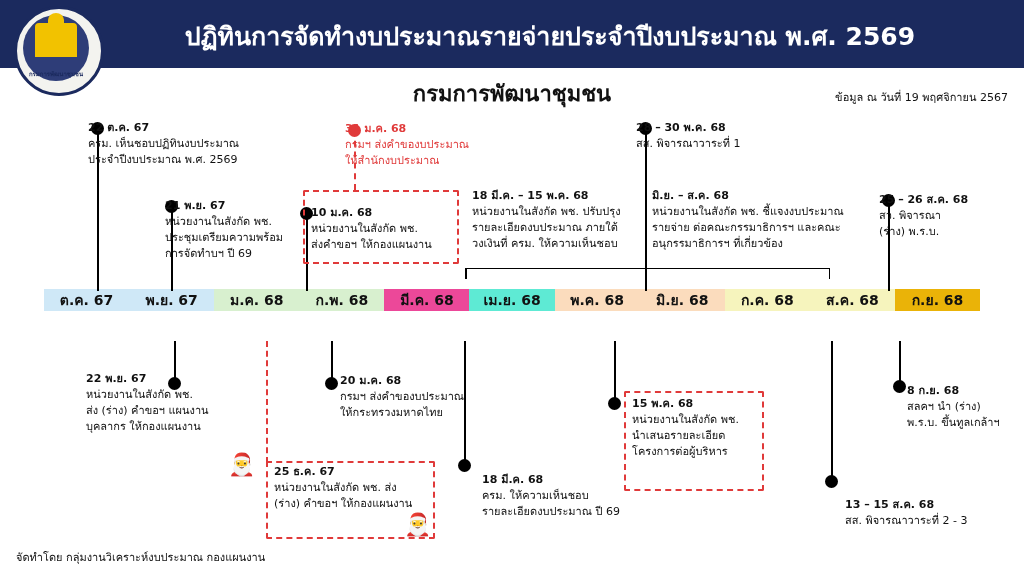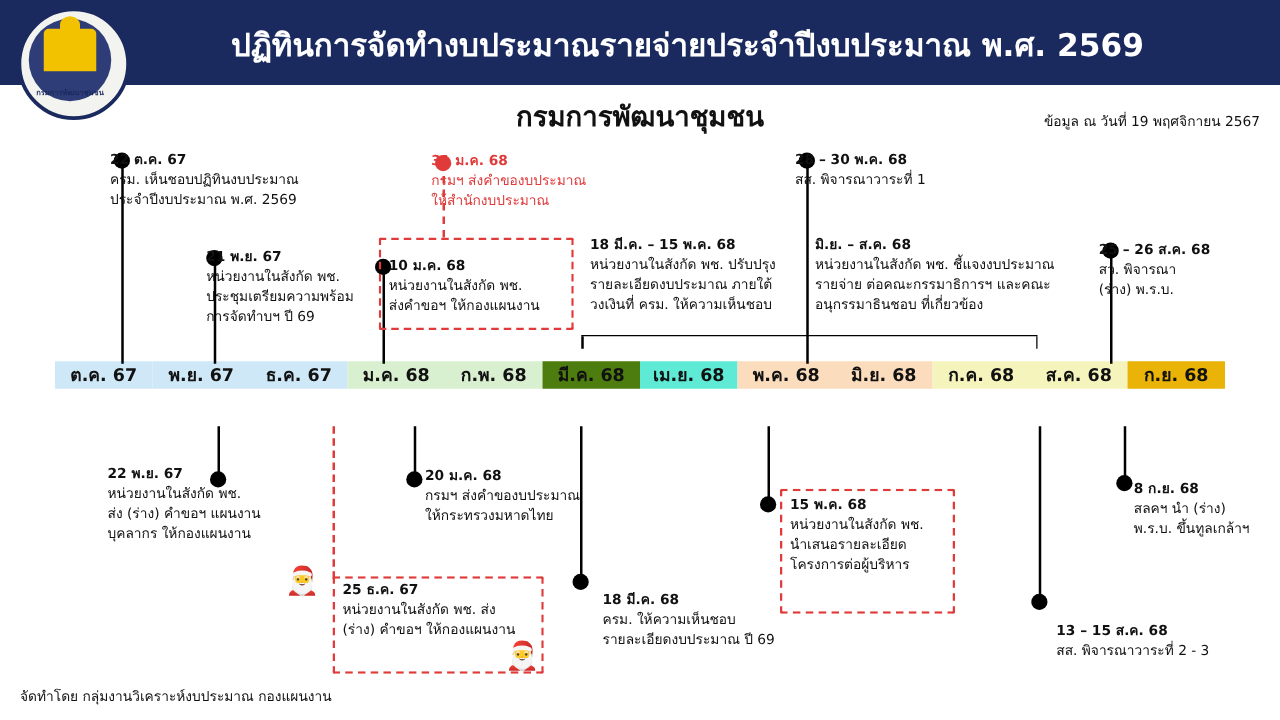--- a/index.html
+++ b/index.html
@@ -87,24 +87,23 @@
 </div>
 
 <div class="header-title">ปฏิทินการจัดทำงบประมาณรายจ่ายประจำปีงบประมาณ พ.ศ. 2569</div>
 <div class="subtitle">กรมการพัฒนาชุมชน</div>
 <div class="asof">ข้อมูล ณ วันที่ 19 พฤศจิกายน 2567</div>
 <div class="footer-note">จัดทำโดย กลุ่มงานวิเคราะห์งบประมาณ กองแผนงาน</div>
 
 <div class="bar" id="timeline-bar">
     <div class="month" style="background: rgb(207, 232, 247);">ต.ค. 67</div>
     <div class="month" style="background: rgb(207, 232, 247);">พ.ย. 67</div>
-    <div class="month" style="background: rgb(207, 232, 247);">ธ.ค. 67</div>
     <div class="month" style="background: rgb(216, 240, 207);">ม.ค. 68</div>
     <div class="month" style="background: rgb(216, 240, 207);">ก.พ. 68</div>
-    <div class="month" style="background: #4d7c0f;">มี.ค. 68</div>
+    <div class="month" style="background: #ec4899;">มี.ค. 68</div>
     <div class="month" style="background: #5eead4;">เม.ย. 68</div>
     <div class="month" style="background: rgb(251, 220, 189);">พ.ค. 68</div>
     <div class="month" style="background: rgb(251, 220, 189);">มิ.ย. 68</div>
     <div class="month" style="background: rgb(246, 244, 189);">ก.ค. 68</div>
     <div class="month" style="background: rgb(246, 244, 189);">ส.ค. 68</div>
     <div class="month" style="background: #eab308;">ก.ย. 68</div>
   </div>
 
 <div class="vline" style="left:97px;top:128px;height:163px;"></div>
 <div class="dot" style="left:91px;top:122px;"></div>
@@ -184,21 +183,21 @@
 
 <div class="note" style="left:636px;top:120px;width:180px;">
   <div class="ttl">28 – 30 พ.ค. 68</div>
   <div>สส. พิจารณาวาระที่ 1</div>
 </div>
 
 <div class="note" style="left:652px;top:188px;width:215px;">
   <div class="ttl">มิ.ย. – ส.ค. 68</div>
   <div>หน่วยงานในสังกัด พช. ชี้แจงงบประมาณ</div>
   <div>รายจ่าย ต่อคณะกรรมาธิการฯ และคณะ</div>
-  <div>อนุกรรมาธินชอบ ที่เกี่ยวข้อง</div>
+  <div>อนุกรรมาธิการฯ ที่เกี่ยวข้อง</div>
 </div>
 
 <div class="note" style="left:879px;top:192px;width:140px;">
   <div class="ttl">25 – 26 ส.ค. 68</div>
   <div>สว. พิจารณา</div>
   <div>(ร่าง) พ.ร.บ.</div>
 </div>
 
 <div class="note" style="left:86px;top:371px;width:165px;">
   <div class="ttl">22 พ.ย. 67</div>

